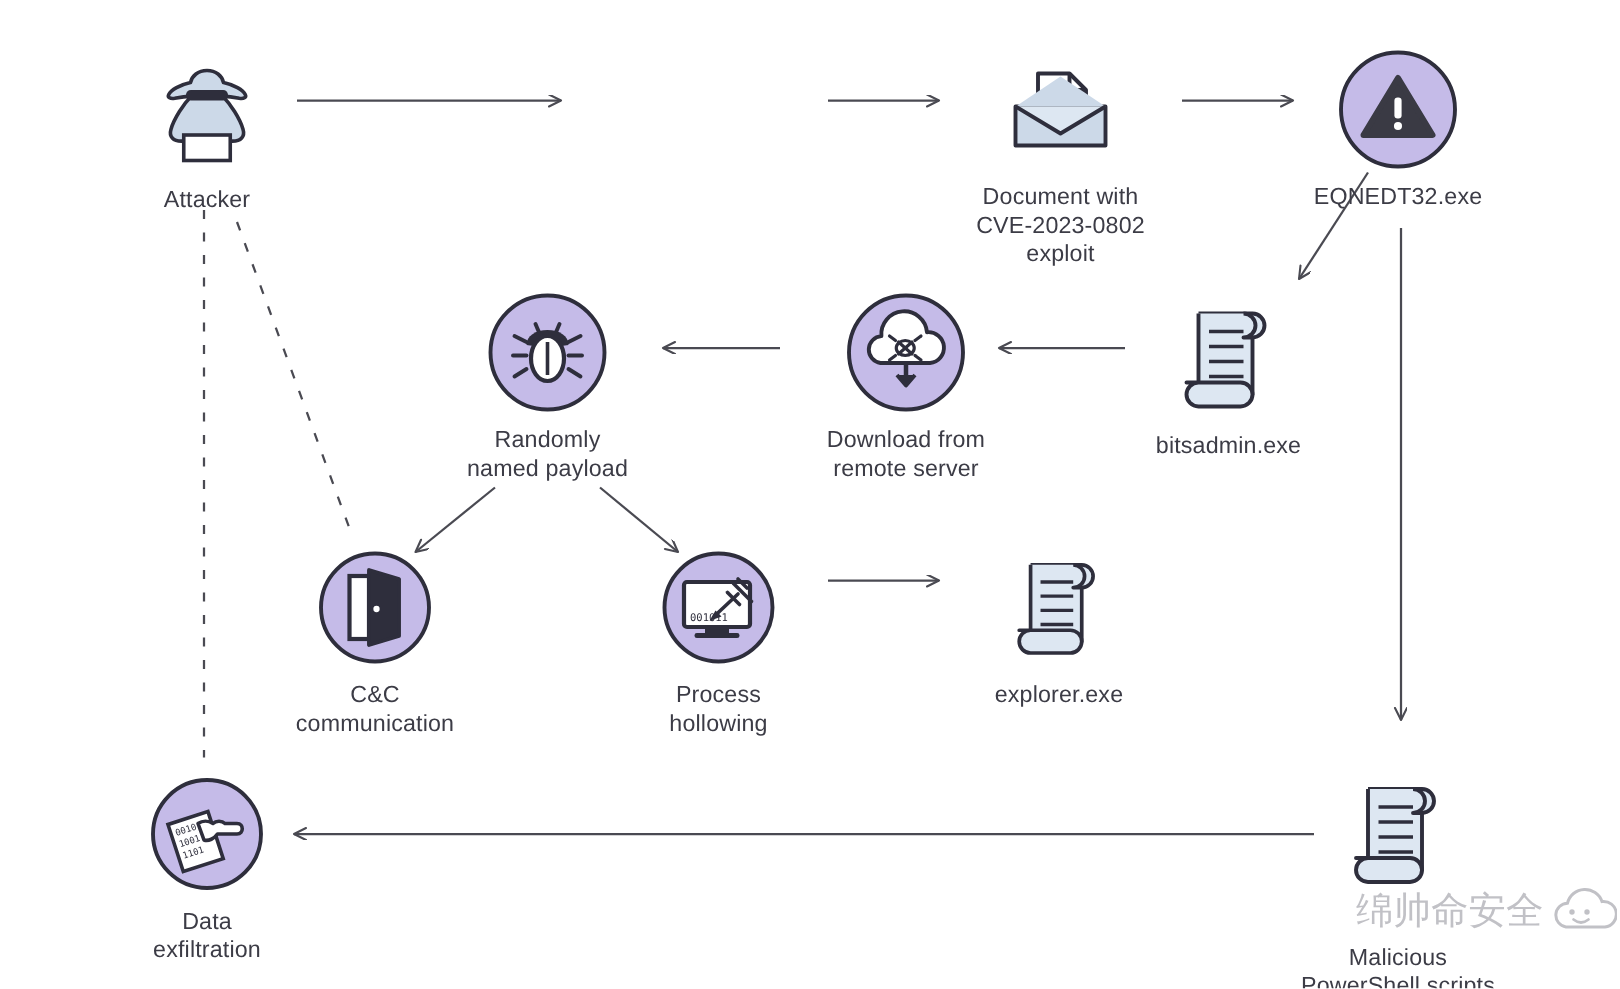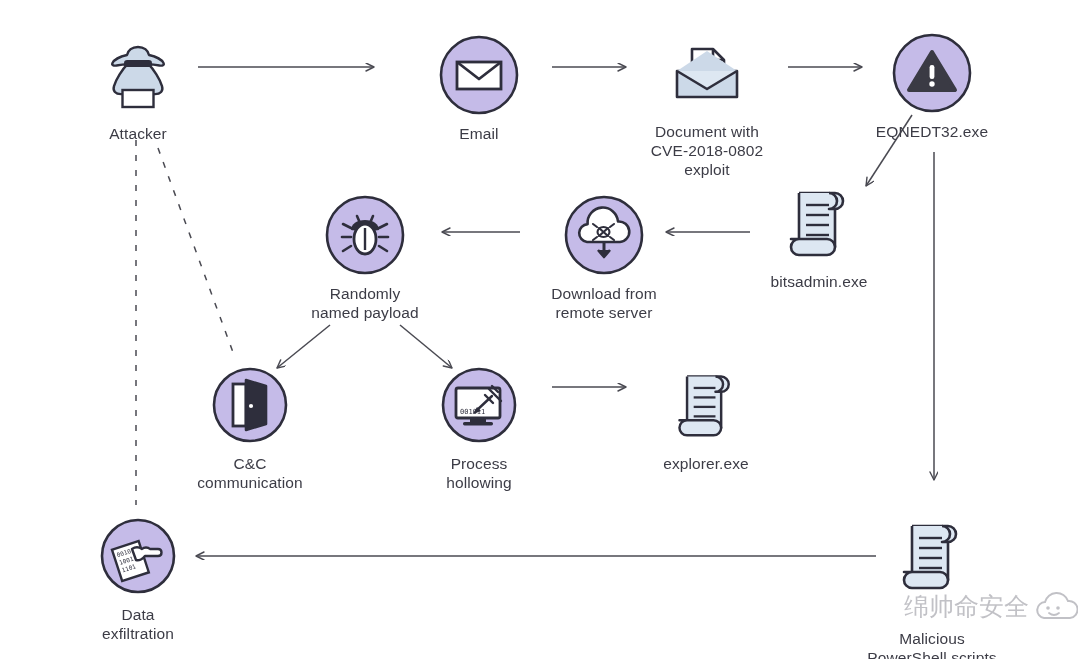--- a/index.html
+++ b/index.html
@@ -114,62 +114,52 @@
     <div class="icon-wrap">
       <svg width="80" height="80" viewBox="0 0 80 80">
         <path d="M40 12c-6 0-10 3.5-11 8 -7 1.5-13 5-14.5 8 -1 2 1 3 4 2.5 4-0.8 8-1.3 11-1.4 -5 5-11.5 15-13.5 22 -1.5 5 1.5 8 7 8h34c5.5 0 8.5-3 7-8 -2-7-8.5-17-13.5-22 3 0.1 7 0.6 11 1.4 3 0.5 5-0.5 4-2.5 -1.5-3-7.5-6.5-14.5-8 -1-4.5-5-8-11-8z" fill="#ccd9e8" stroke="#2e2e3c" stroke-width="2.4" stroke-linejoin="round"></path>
         <rect x="26" y="25" width="28" height="7" rx="3.2" fill="#2e2e3c"></rect>
         <rect x="24.5" y="55" width="31" height="17" fill="#ffffff" stroke="#2e2e3c" stroke-width="2.4"></rect>
       </svg>
     </div>
     <div class="node-label">Attacker</div>
   </div>
 
-  <div class="node" style="left:479px; top:32px;">
-    <div class="icon-wrap">
-      <svg width="82" height="82" viewBox="0 0 82 82">
-        <circle cx="41" cy="41" r="38" fill="#c5bbe8" stroke="#2e2e3c" stroke-width="2.6"></circle>
-        <rect x="19" y="28" width="44" height="27" fill="#ffffff" stroke="#2e2e3c" stroke-width="2.8"></rect>
-        <path d="M19 28 L41 45 L63 28" fill="none" stroke="#2e2e3c" stroke-width="2.8" stroke-linejoin="round"></path>
-      </svg>
-    </div>
-    <div class="node-label">Email</div>
-  </div>
 
   <div class="node" style="left:707px; top:30px;">
     <div class="icon-wrap">
       <svg width="84" height="84" viewBox="0 0 84 84">
         <path d="M27 18h21l11 11v31H27z" fill="#ffffff" stroke="#2e2e3c" stroke-width="2.6" stroke-linejoin="round"></path>
         <path d="M48 18v11h11" fill="none" stroke="#2e2e3c" stroke-width="2.6" stroke-linejoin="round"></path>
         <line x1="33" y1="30" x2="43" y2="30" stroke="#2e2e3c" stroke-width="2.6"></line>
         <line x1="33" y1="38" x2="53" y2="38" stroke="#2e2e3c" stroke-width="2.6"></line>
         <line x1="33" y1="46" x2="53" y2="46" stroke="#2e2e3c" stroke-width="2.6"></line>
         <path d="M12 40h60v26H12z" fill="#ccd9e8" stroke="#2e2e3c" stroke-width="2.6" stroke-linejoin="round"></path>
         <path d="M12 40 L42 20 L72 40" fill="#ccd9e8" stroke="none"></path>
         <path d="M12 40 L42 58 L72 40" fill="#dde7f2" stroke="#2e2e3c" stroke-width="2.6" stroke-linejoin="round"></path>
       </svg>
     </div>
     <div class="node-label">Document with
-CVE-2018-0802
+CVE-2023-0802
 exploit</div>
   </div>
 
   <div class="node" style="left:932px; top:30px;justify-content:space-between;">
     <div class="icon-wrap">
       <svg width="82" height="82" viewBox="0 0 82 82">
         <circle cx="41" cy="41" r="38" fill="#c5bbe8" stroke="#2e2e3c" stroke-width="2.6"></circle>
         <path d="M41 20 L64 58 H18 Z" fill="#3a3a44" stroke="#3a3a44" stroke-width="4" stroke-linejoin="round"></path>
         <rect x="38.6" y="33" width="4.8" height="14" rx="2.2" fill="#ffffff"></rect>
         <circle cx="41" cy="52" r="2.7" fill="#ffffff"></circle>
       </svg>
     </div>
     <div class="node-label">EQNEDT32.exe</div>
   </div>
 
-  <div class="node" style="left:819px; top:180px;">
+  <div class="node" style="left:819px; top:196px;">
     <div class="icon-wrap">
       <svg width="76" height="80" viewBox="0 0 76 80">
         <path d="M18 10h36a8 8 0 0 1 0 16h-6" fill="#dde7f2" stroke="#2e2e3c" stroke-width="2.6" stroke-linejoin="round"></path>
         <path d="M18 10v54h36V26h-6a8 8 0 0 0 0-16" fill="#dde7f2" stroke="#2e2e3c" stroke-width="2.6" stroke-linejoin="round"></path>
         <path d="M10 56h36a8 8 0 0 1 8 8 8 8 0 0 1-8 8H18a8 8 0 0 1-8-8 8 8 0 0 1 8-8z" fill="#dde7f2" stroke="#2e2e3c" stroke-width="2.6" stroke-linejoin="round"></path>
         <line x1="25" y1="22" x2="48" y2="22" stroke="#2e2e3c" stroke-width="2.4"></line>
         <line x1="25" y1="32" x2="48" y2="32" stroke="#2e2e3c" stroke-width="2.4"></line>
         <line x1="25" y1="42" x2="48" y2="42" stroke="#2e2e3c" stroke-width="2.4"></line>
         <line x1="25" y1="52" x2="48" y2="52" stroke="#2e2e3c" stroke-width="2.4"></line>
       </svg>

